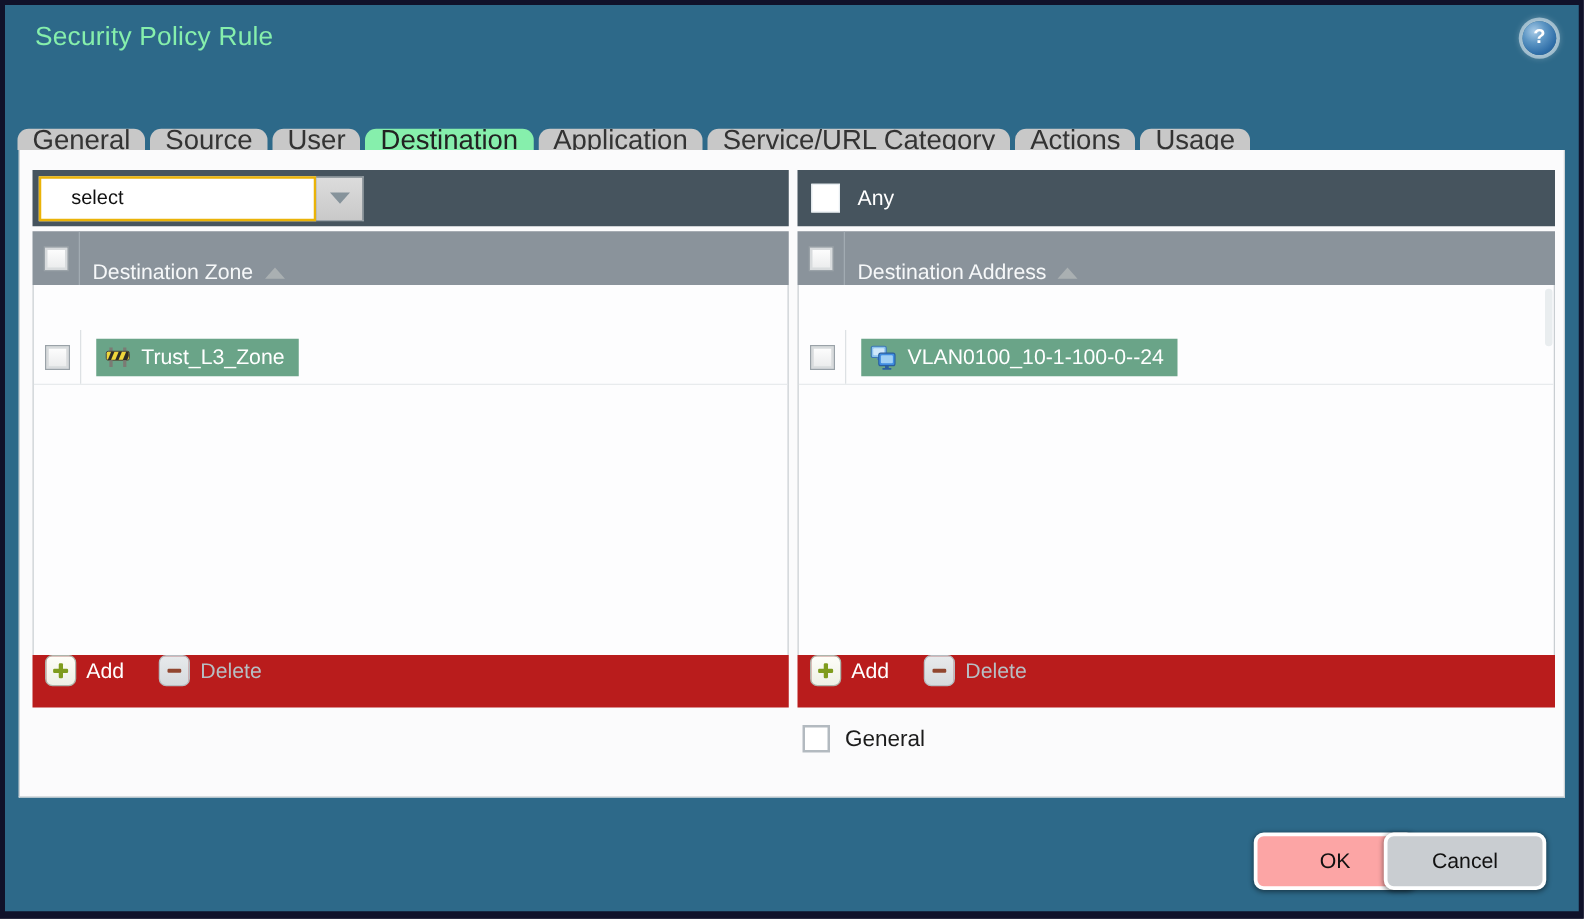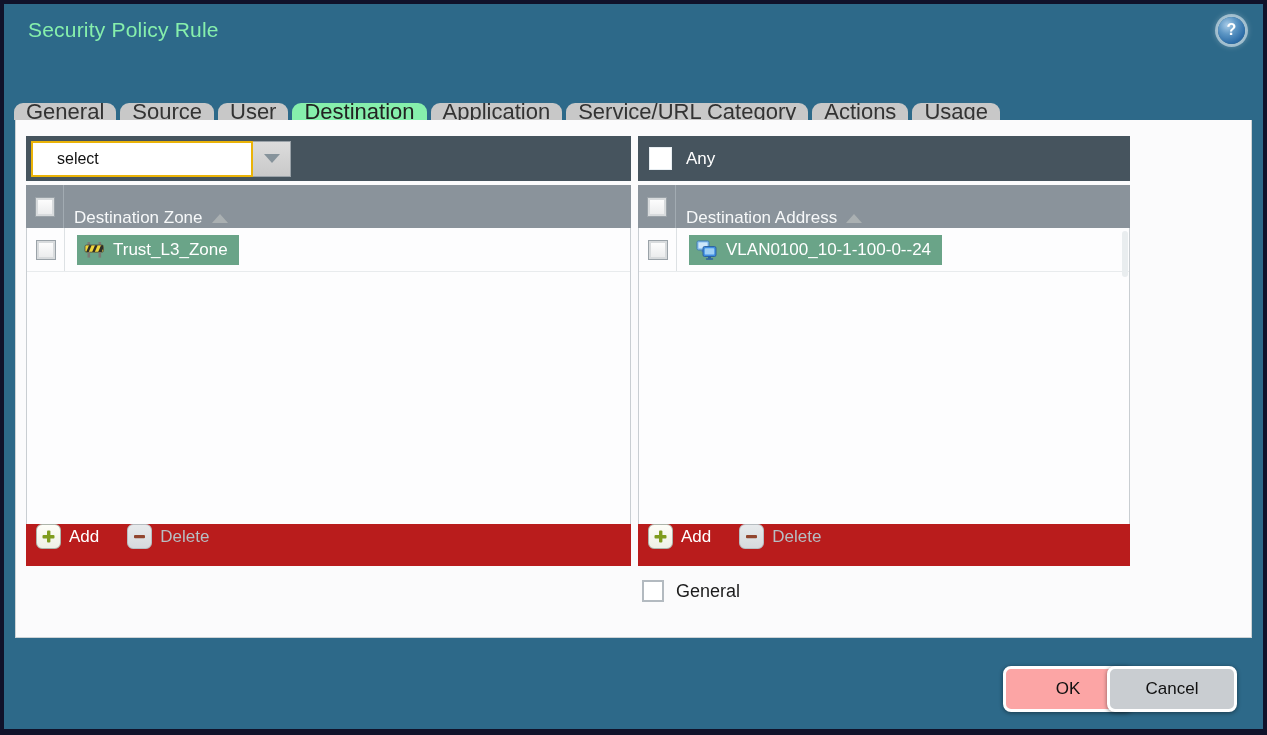--- a/index.html
+++ b/index.html
@@ -23,21 +23,21 @@
   .tab { background:#c8c8c8; color:#333; font-size:22px; padding:0 12px;
          border-radius:9px 9px 0 0; display:flex; align-items:center; cursor:pointer; white-space:nowrap;margin-top:36px; }
   .tab.active { background:#86efac; color:#222; }
 
   
   .content { position:absolute; left:11px; top:116px; width:1237px; height:518px;
              background:#fbfbfc; border:1px solid #cdd3d6; border-top:none; }
 
   .panel { position:absolute; top:16px; height:430px; display:flex; flex-direction:column; }
   .panel.zone { left:10px;  width:605px; }
-  .panel.addr { left:622px; width:492px; }
+  .panel.addr { left:622px; width:606px; }
 
   .panel-top { height:45px; background:#46545e; display:flex; align-items:center; padding:0 5px; }
   .gap { height:4px; background:transparent; }
 
   .combo-input { width:222px; height:36px; border:2px solid #eab308; font-size:16px;
                  padding:0 24px; color:#111; background:#fff; outline:none; }
   .combo-btn { width:38px; height:36px; background:linear-gradient(#dcdcdc,#c9c9c9);
                border:1px solid #9aa2a8; border-left:none; display:flex; align-items:center;
                justify-content:center; cursor:pointer; }
   .tri-down { width:0; height:0; border-left:8px solid transparent; border-right:8px solid transparent;
@@ -55,21 +55,21 @@
   .grid-header { height:43px; background:#8a939b; display:flex; align-items:flex-end; }
   .hdr-cb-cell { width:38px; display:flex; justify-content:center; align-items:center;
                  align-self:stretch; border-right:1px solid #a2abb2; }
   .hdr-label-cell { display:flex; align-items:center; gap:9px; padding-left:10px;
                     color:#f6f8f9; font-size:17px; cursor:pointer; }
   .tri-sort { width:0; height:0; border-left:8px solid transparent; border-right:8px solid transparent;
               border-bottom:9px solid #aab0b2; }
 
   .grid-body { flex:1; background:#fdfdfe; border-left:1px solid #c9ced2; border-right:1px solid #c9ced2;
                position:relative; overflow:hidden; }
-  .grid-row { height:44px; display:flex; align-items:center; border-bottom:1px solid #e8ebed; }
+  .grid-row { height:44px; display:flex; align-items:center; border-bottom:1px solid #e8ebed;margin-top:36px; }
   .row-cb-cell { width:38px; align-self:stretch; display:flex; justify-content:center;
                  align-items:center; border-right:1px solid #dde1e4; }
   .chip { margin-left:12px; display:inline-flex; align-items:center; gap:8px;
           background:#6aa488; color:#ffffff; font-size:17px; padding:5px 11px 5px 7px; cursor:pointer; }
   .scroll-thumb { position:absolute; top:3px; right:1px; width:6px; height:46px;
                   background:#e9edef; border-radius:3px; }
 
   .panel-footer { height:42px; background:#b91c1c; display:flex; align-items:flex-start;
                   padding:0 10px; gap:28px; }
   .foot-btn { display:flex; align-items:center; gap:8px; cursor:pointer; }

